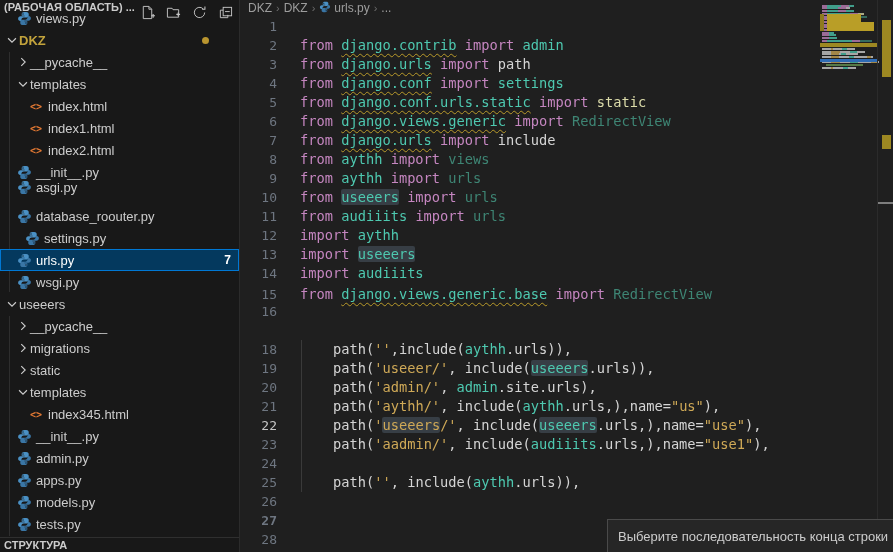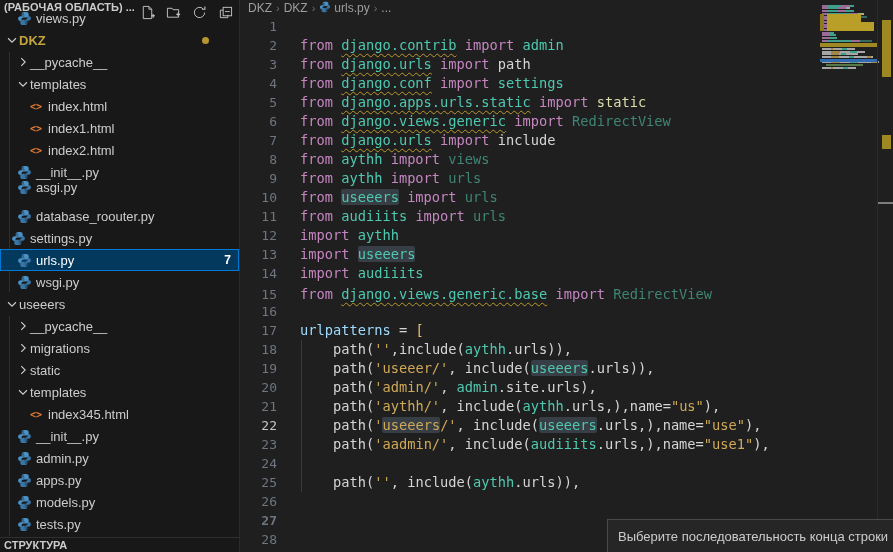--- a/index.html
+++ b/index.html
@@ -172,21 +172,21 @@
                 <path d="M7.9 1C6.1 1 5 1.9 5 3.3V5h3.2v.7H3.7C2.2 5.7 1.2 6.8 1.2 8.2s.9 2.4 2.3 2.4h1.3V9.1c0-1.3 1.1-2.3 2.4-2.3h3.3c1.1 0 2-.9 2-2V3.3C12.5 1.9 11.3 1 9.9 1z" fill="#4a90c4"></path>
                 <path d="M8.1 15c1.8 0 2.9-.9 2.9-2.3V11H7.8v-.7h4.5c1.5 0 2.5-1.1 2.5-2.5S13.9 5.4 12.5 5.4h-1.3v1.5c0 1.3-1.1 2.3-2.4 2.3H5.5c-1.1 0-2 .9-2 2v1.5C3.5 14.1 4.7 15 6.1 15z" fill="#3a76a5"></path>
                 <circle cx="6.4" cy="3.1" r=".8" fill="#14232f"></circle>
                 <circle cx="9.6" cy="12.9" r=".8" fill="#14232f"></circle>
               </svg>
             </span>
             <span>database_roouter.py</span>
           </span>
         </div>
         <div class="tree-row" style="top: 227px;">
-          <span class="tw" style="left: 10px; justify-content: center;">
+          <span class="tw" style="left: 24px; justify-content: center;">
             <span class="ficon">
               <svg viewBox="0 0 16 16" width="15" height="15">
                 <path d="M7.9 1C6.1 1 5 1.9 5 3.3V5h3.2v.7H3.7C2.2 5.7 1.2 6.8 1.2 8.2s.9 2.4 2.3 2.4h1.3V9.1c0-1.3 1.1-2.3 2.4-2.3h3.3c1.1 0 2-.9 2-2V3.3C12.5 1.9 11.3 1 9.9 1z" fill="#4a90c4"></path>
                 <path d="M8.1 15c1.8 0 2.9-.9 2.9-2.3V11H7.8v-.7h4.5c1.5 0 2.5-1.1 2.5-2.5S13.9 5.4 12.5 5.4h-1.3v1.5c0 1.3-1.1 2.3-2.4 2.3H5.5c-1.1 0-2 .9-2 2v1.5C3.5 14.1 4.7 15 6.1 15z" fill="#3a76a5"></path>
                 <circle cx="6.4" cy="3.1" r=".8" fill="#14232f"></circle>
                 <circle cx="9.6" cy="12.9" r=".8" fill="#14232f"></circle>
               </svg>
             </span>
             <span>settings.py</span>
           </span>
@@ -409,21 +409,21 @@
         <div class="cline" style="top: 38px;">
           <span class="lnum">3</span>
           <span class="ctext"><span style="color: rgb(197, 134, 192);">from </span><span class="wavy" style="color: rgb(78, 201, 176);">django.urls</span><span style="color: rgb(197, 134, 192);"> import </span><span style="color: rgb(212, 212, 212);">path</span></span>
         </div>
         <div class="cline" style="top: 57px;">
           <span class="lnum">4</span>
           <span class="ctext"><span style="color: rgb(197, 134, 192);">from </span><span class="wavy" style="color: rgb(78, 201, 176);">django.conf</span><span style="color: rgb(197, 134, 192);"> import </span><span style="color: rgb(78, 201, 176);">settings</span></span>
         </div>
         <div class="cline" style="top: 76px;">
           <span class="lnum">5</span>
-          <span class="ctext"><span style="color: rgb(197, 134, 192);">from </span><span class="wavy" style="color: rgb(78, 201, 176);">django.apps.urls.static</span><span style="color: rgb(197, 134, 192);"> import </span><span style="color: rgb(220, 220, 170);">static</span></span>
+          <span class="ctext"><span style="color: rgb(197, 134, 192);">from </span><span class="wavy" style="color: rgb(78, 201, 176);">django.conf.urls.static</span><span style="color: rgb(197, 134, 192);"> import </span><span style="color: rgb(220, 220, 170);">static</span></span>
         </div>
         <div class="cline" style="top: 95px;">
           <span class="lnum">6</span>
           <span class="ctext"><span style="color: rgb(197, 134, 192);">from </span><span class="wavy" style="color: rgb(78, 201, 176);">django.views.generic</span><span style="color: rgb(197, 134, 192);"> import </span><span style="color: rgb(62, 133, 116);">RedirectView</span></span>
         </div>
         <div class="cline" style="top: 114px;">
           <span class="lnum">7</span>
           <span class="ctext"><span style="color: rgb(197, 134, 192);">from </span><span class="wavy" style="color: rgb(78, 201, 176);">django.urls</span><span style="color: rgb(197, 134, 192);"> import </span><span style="color: rgb(212, 212, 212);">include</span></span>
         </div>
         <div class="cline" style="top: 133px;">
@@ -454,24 +454,20 @@
           <span class="lnum">14</span>
           <span class="ctext"><span style="color: rgb(197, 134, 192);">import </span><span style="color: rgb(78, 201, 176);">audiiits</span></span>
         </div>
         <div class="cline" style="top: 268px;">
           <span class="lnum">15</span>
           <span class="ctext"><span style="color: rgb(197, 134, 192);">from </span><span class="wavy" style="color: rgb(78, 201, 176);">django.views.generic.base</span><span style="color: rgb(197, 134, 192);"> import </span><span style="color: rgb(62, 133, 116);">RedirectView</span></span>
         </div>
         <div class="cline" style="top: 285px;">
           <span class="lnum">16</span>
           <span class="ctext"></span>
-        </div>
-        <div class="cline" style="top: 304px;">
-          <span class="lnum">17</span>
-          <span class="ctext"><span style="color: rgb(156, 220, 254);">urlpatterns</span><span style="color: rgb(212, 212, 212);"> = </span><span style="color: rgb(226, 192, 106);">[</span></span>
         </div>
         <div class="cline" style="top: 323px;">
           <span class="lnum">18</span>
           <span class="ctext"><span style="color: rgb(212, 212, 212);">    path</span><span style="color: rgb(212, 212, 212);">(</span><span style="color: rgb(207, 169, 87);">''</span><span style="color: rgb(212, 212, 212);">,</span><span style="color: rgb(212, 212, 212);">include</span><span style="color: rgb(212, 212, 212);">(</span><span style="color: rgb(78, 201, 176);">aythh</span><span style="color: rgb(212, 212, 212);">.urls)),</span></span>
         </div>
         <div class="cline" style="top: 342px;">
           <span class="lnum">19</span>
           <span class="ctext"><span style="color: rgb(212, 212, 212);">    path</span><span style="color: rgb(212, 212, 212);">(</span><span style="color: rgb(207, 169, 87);">'useeer/'</span><span style="color: rgb(212, 212, 212);">, </span><span style="color: rgb(212, 212, 212);">include</span><span style="color: rgb(212, 212, 212);">(</span><span class="hl" style="color: rgb(78, 201, 176);">useeers</span><span style="color: rgb(212, 212, 212);">.urls)),</span></span>
         </div>
         <div class="cline" style="top: 361px;">

